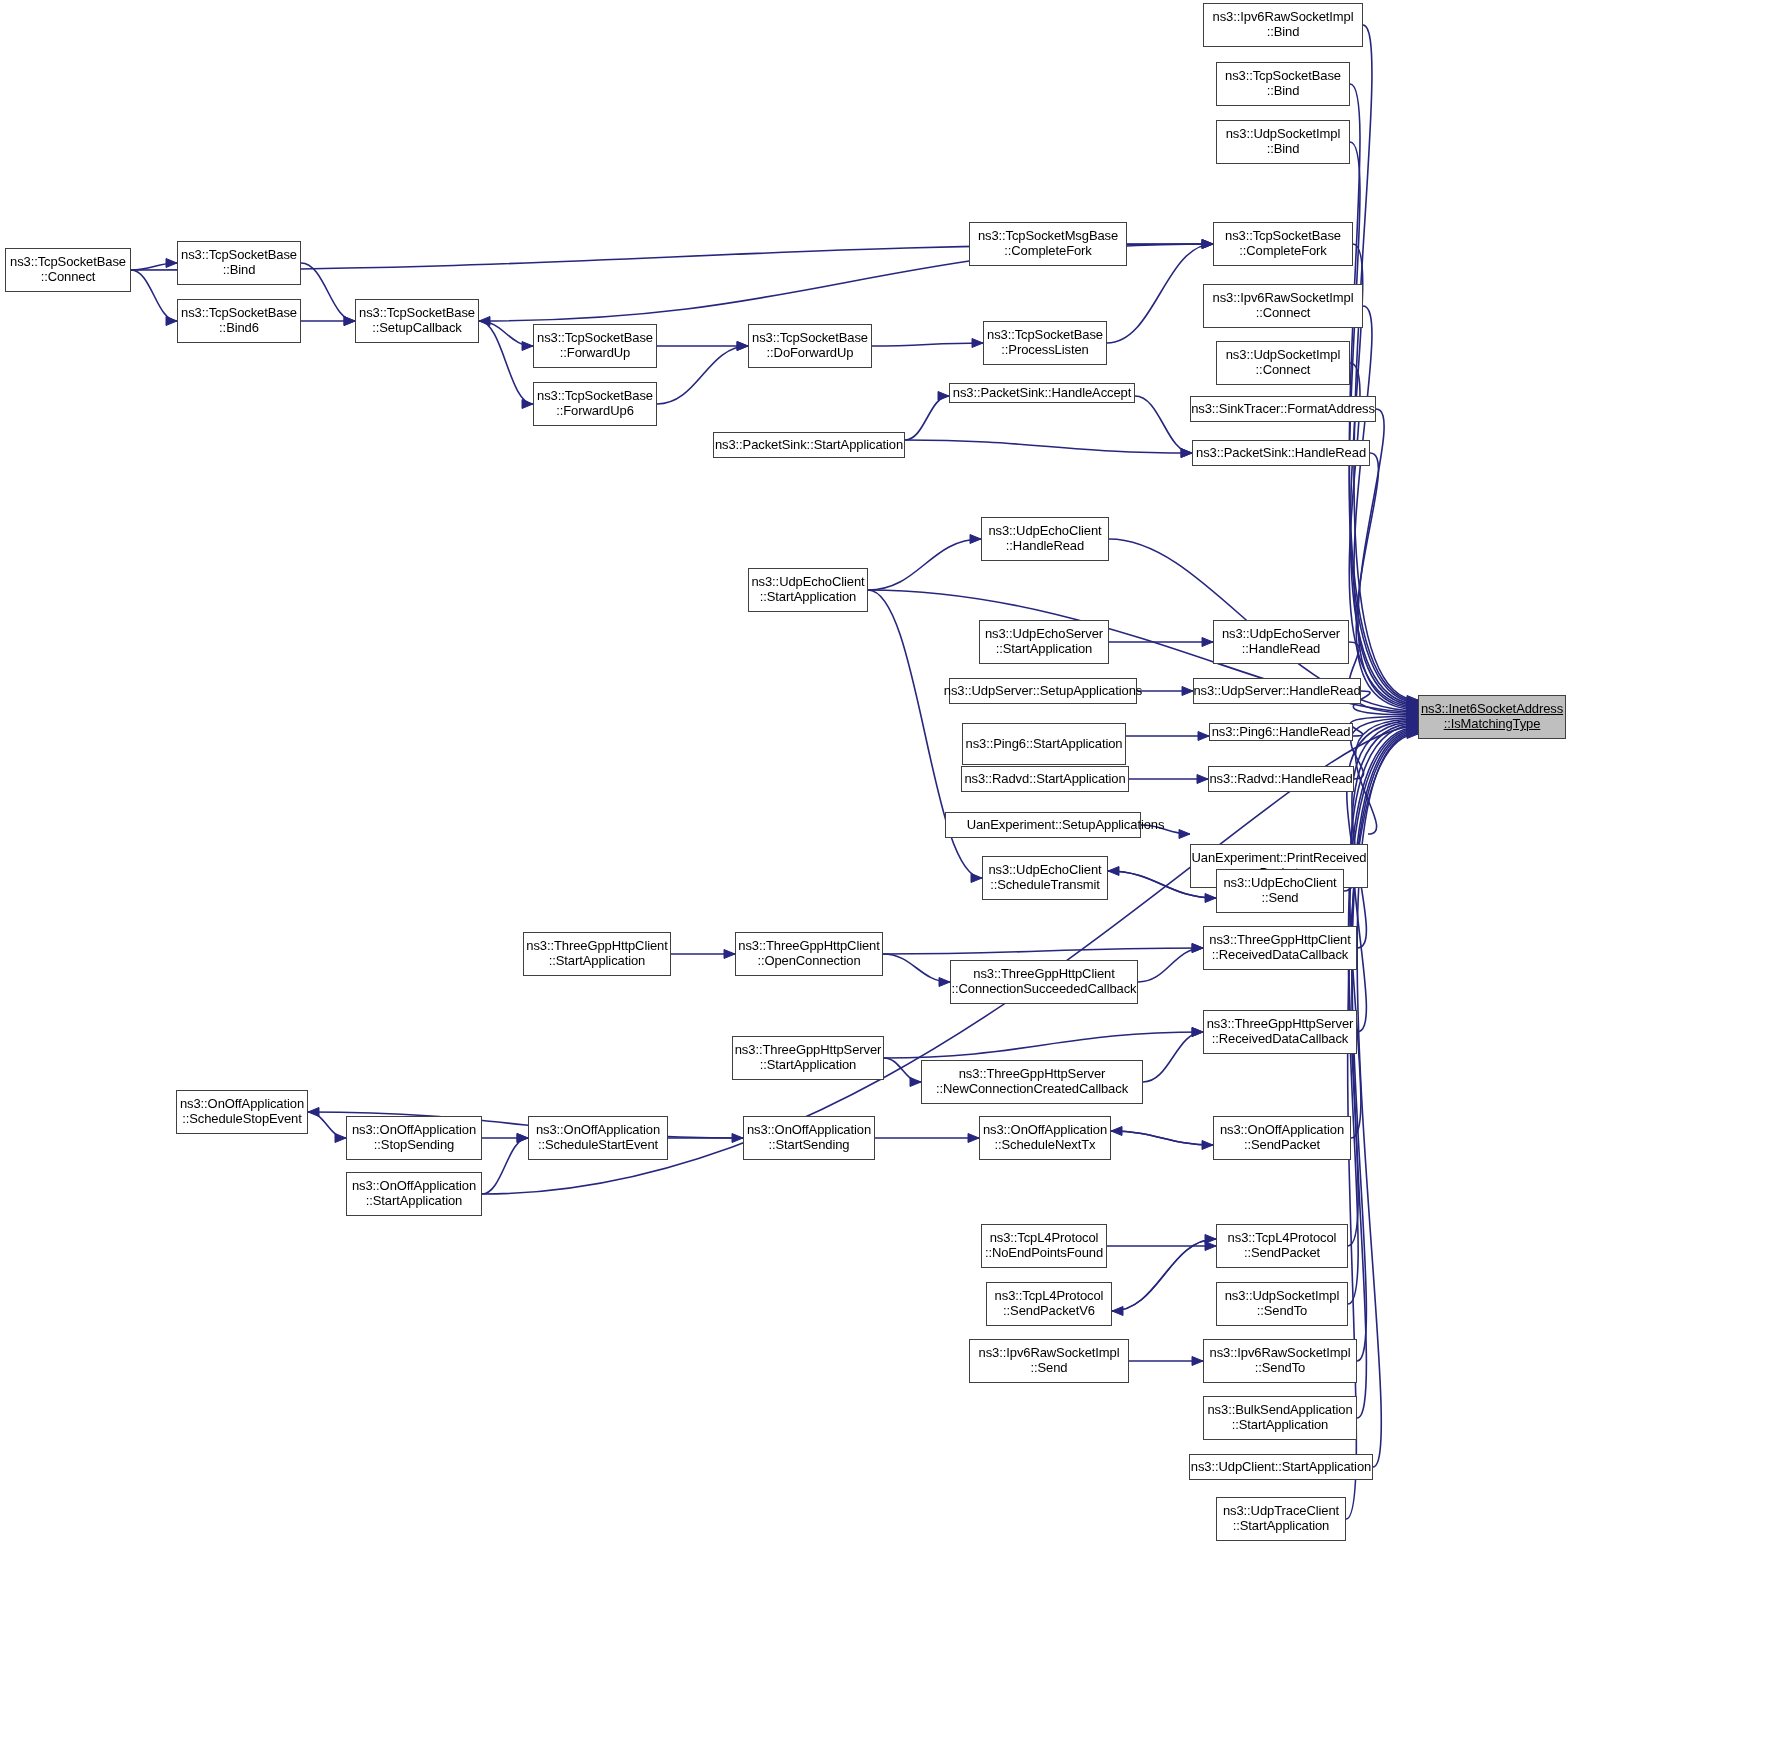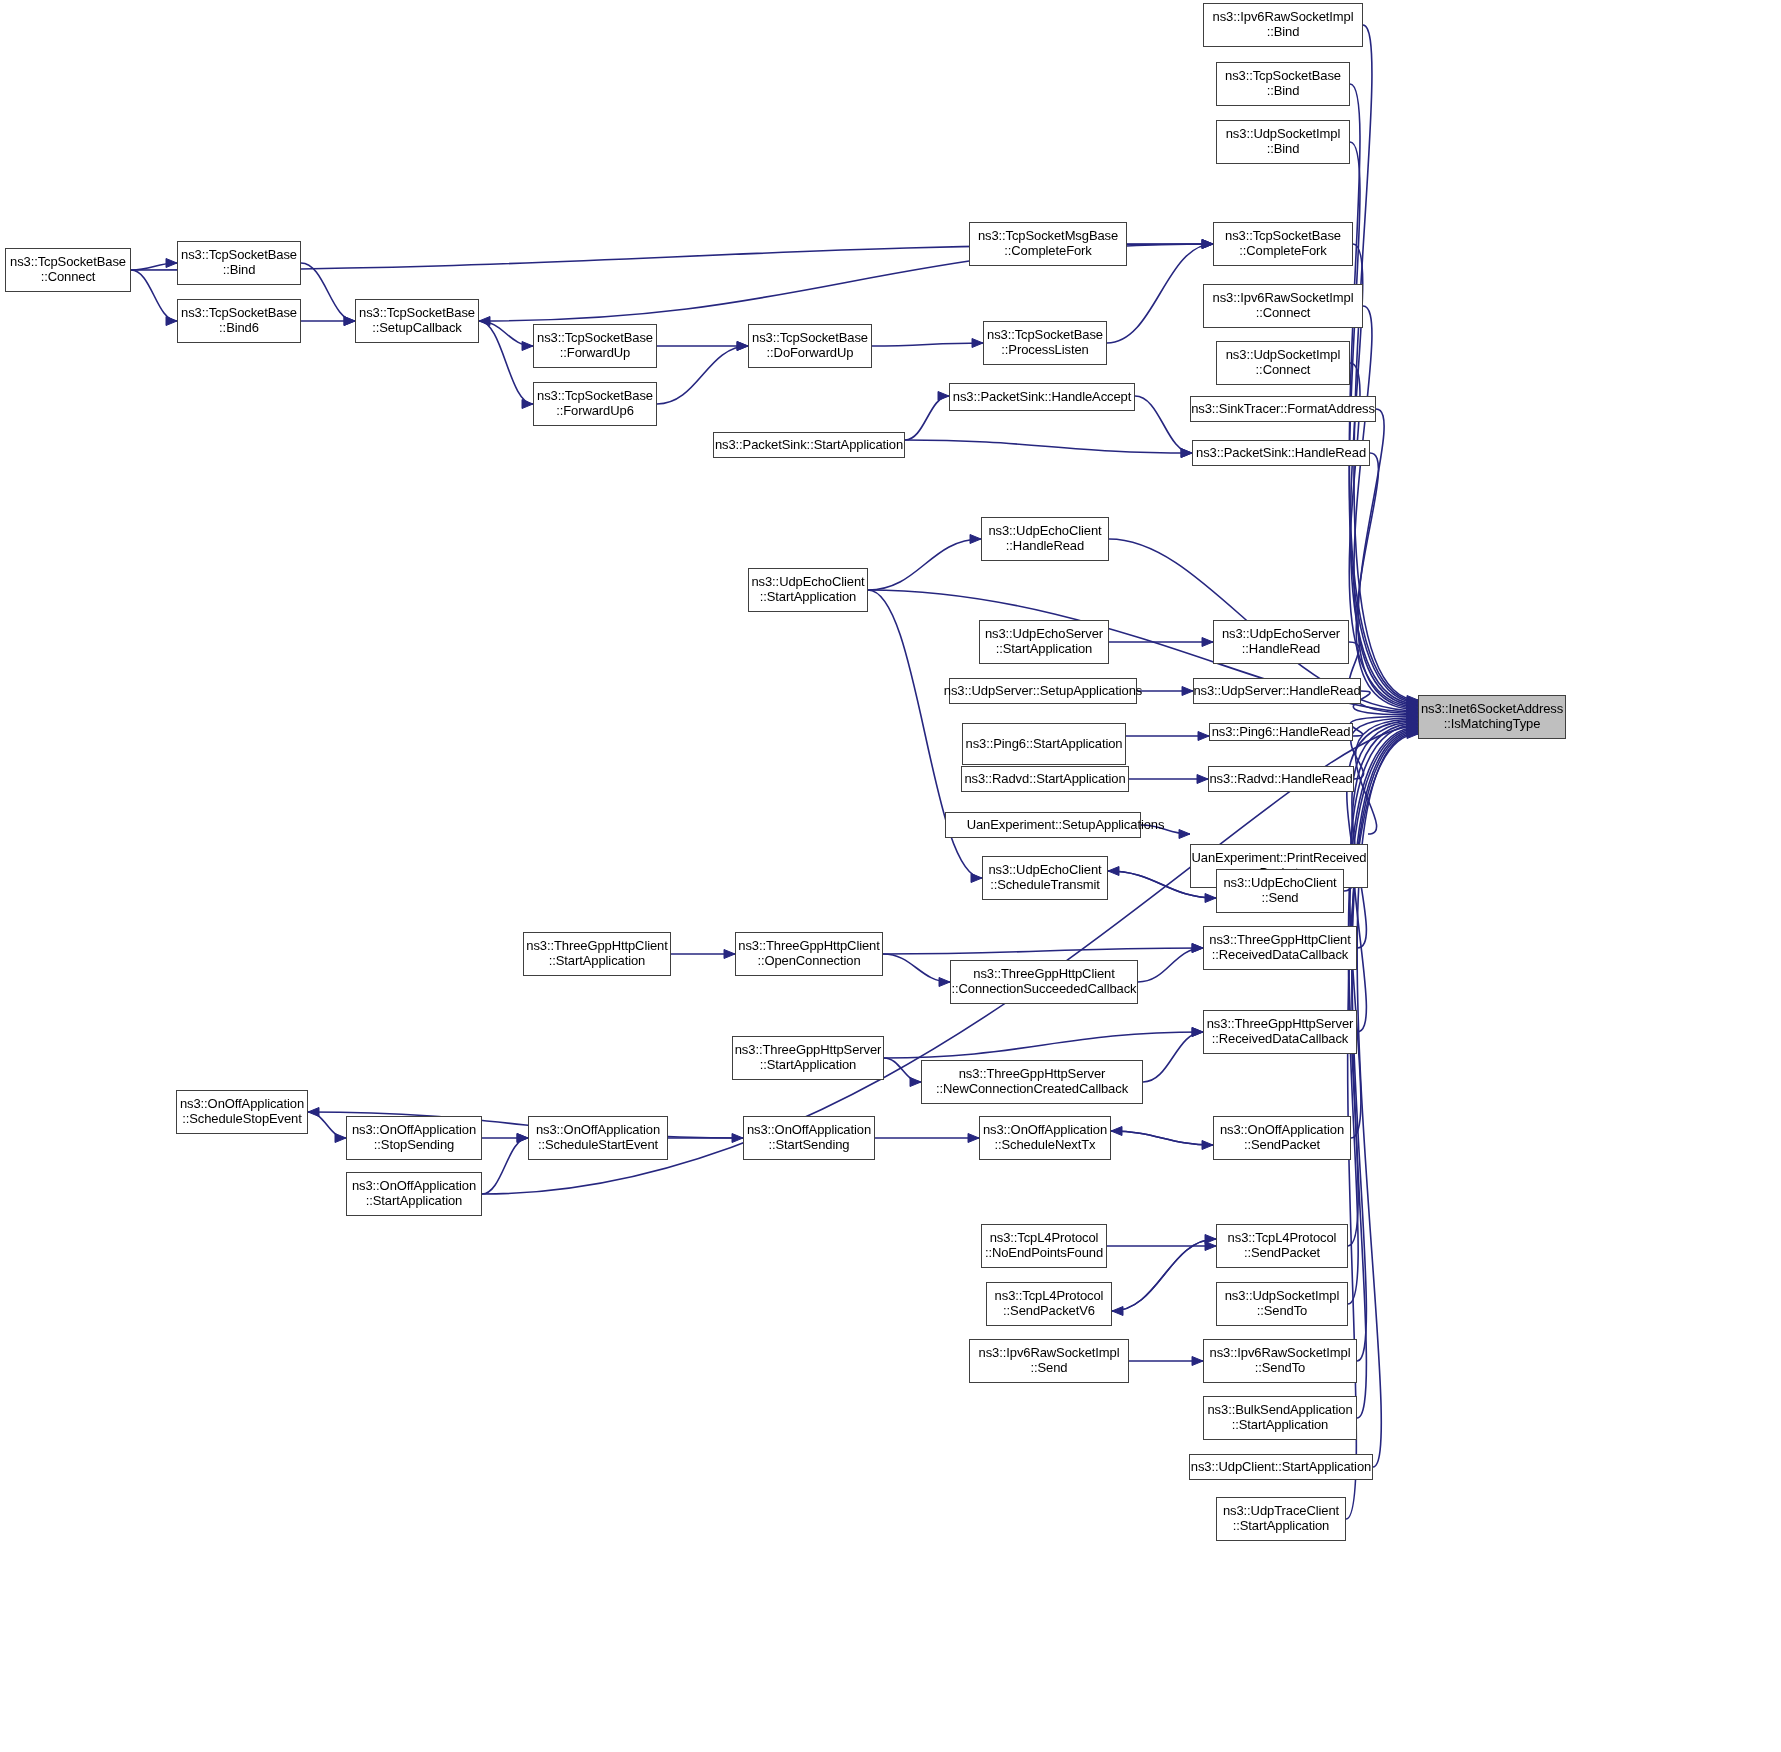--- a/index.html
+++ b/index.html
@@ -222,21 +222,21 @@
 ::ProcessListen</div>
       <div class="node" style="left: 1216px; top: 341px; width: 134px; height: 44px;">ns3::UdpSocketImpl
 ::Connect</div>
       <div class="node" style="left: 533px; top: 324px; width: 124px; height: 44px;">ns3::TcpSocketBase
 ::ForwardUp</div>
       <div class="node" style="left: 748px; top: 324px; width: 124px; height: 44px;">ns3::TcpSocketBase
 ::DoForwardUp</div>
       <div class="node" style="left: 1190px; top: 396px; width: 186px; height: 26px;">ns3::SinkTracer::FormatAddress</div>
       <div class="node" style="left: 533px; top: 382px; width: 124px; height: 44px;">ns3::TcpSocketBase
 ::ForwardUp6</div>
-      <div class="node" style="left: 949px; top: 383px; width: 186px; height: 28px;">ns3::PacketSink::HandleAccept</div>
+      <div class="node" style="left: 949px; top: 383px; width: 186px; height: 20px;">ns3::PacketSink::HandleAccept</div>
       <div class="node" style="left: 713px; top: 432px; width: 192px; height: 26px;">ns3::PacketSink::StartApplication</div>
       <div class="node" style="left: 1192px; top: 440px; width: 178px; height: 26px;">ns3::PacketSink::HandleRead</div>
       <div class="node" style="left: 981px; top: 517px; width: 128px; height: 44px;">ns3::UdpEchoClient
 ::HandleRead</div>
       <div class="node" style="left: 748px; top: 568px; width: 120px; height: 44px;">ns3::UdpEchoClient
 ::StartApplication</div>
       <div class="node" style="left: 979px; top: 620px; width: 130px; height: 44px;">ns3::UdpEchoServer
 ::StartApplication</div>
       <div class="node" style="left: 1213px; top: 620px; width: 136px; height: 44px;">ns3::UdpEchoServer
 ::HandleRead</div>
@@ -291,16 +291,16 @@
 ::SendPacketV6</div>
       <div class="node" style="left: 969px; top: 1339px; width: 160px; height: 44px;">ns3::Ipv6RawSocketImpl
 ::Send</div>
       <div class="node" style="left: 1203px; top: 1339px; width: 154px; height: 44px;">ns3::Ipv6RawSocketImpl
 ::SendTo</div>
       <div class="node" style="left: 1203px; top: 1396px; width: 154px; height: 44px;">ns3::BulkSendApplication
 ::StartApplication</div>
       <div class="node" style="left: 1189px; top: 1454px; width: 184px; height: 26px;">ns3::UdpClient::StartApplication</div>
       <div class="node" style="left: 1216px; top: 1497px; width: 130px; height: 44px;">ns3::UdpTraceClient
 ::StartApplication</div>
-      <div class="node focus" style="left: 1418px; top: 695px; width: 148px; height: 44px;">ns3::Inet6SocketAddress
+      <div class="node focus" style="left: 1418px; top: 695px; width: 148px; height: 44px; text-decoration: underline;">ns3::Inet6SocketAddress
 ::IsMatchingType</div>
     </div>
 </div>
 
 </body></html>

